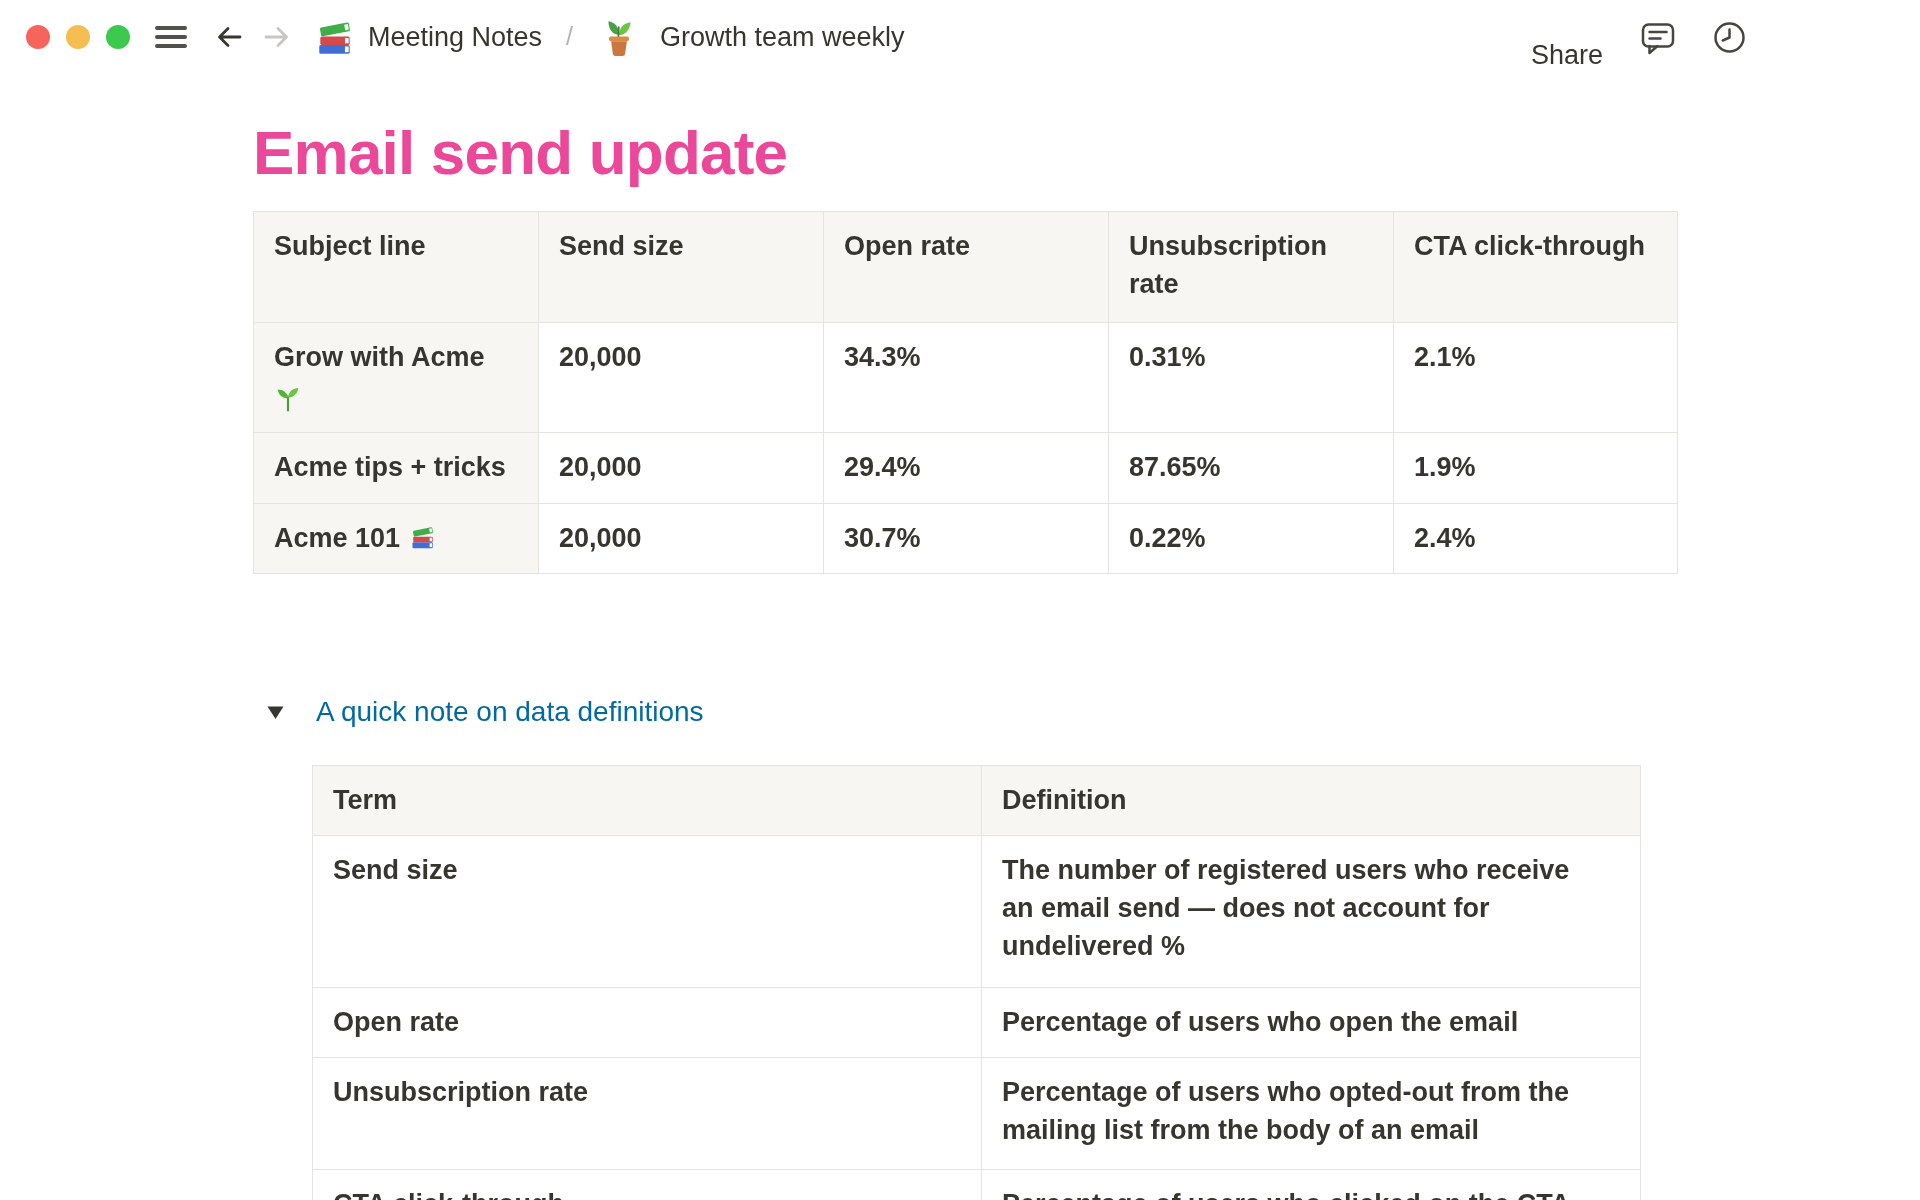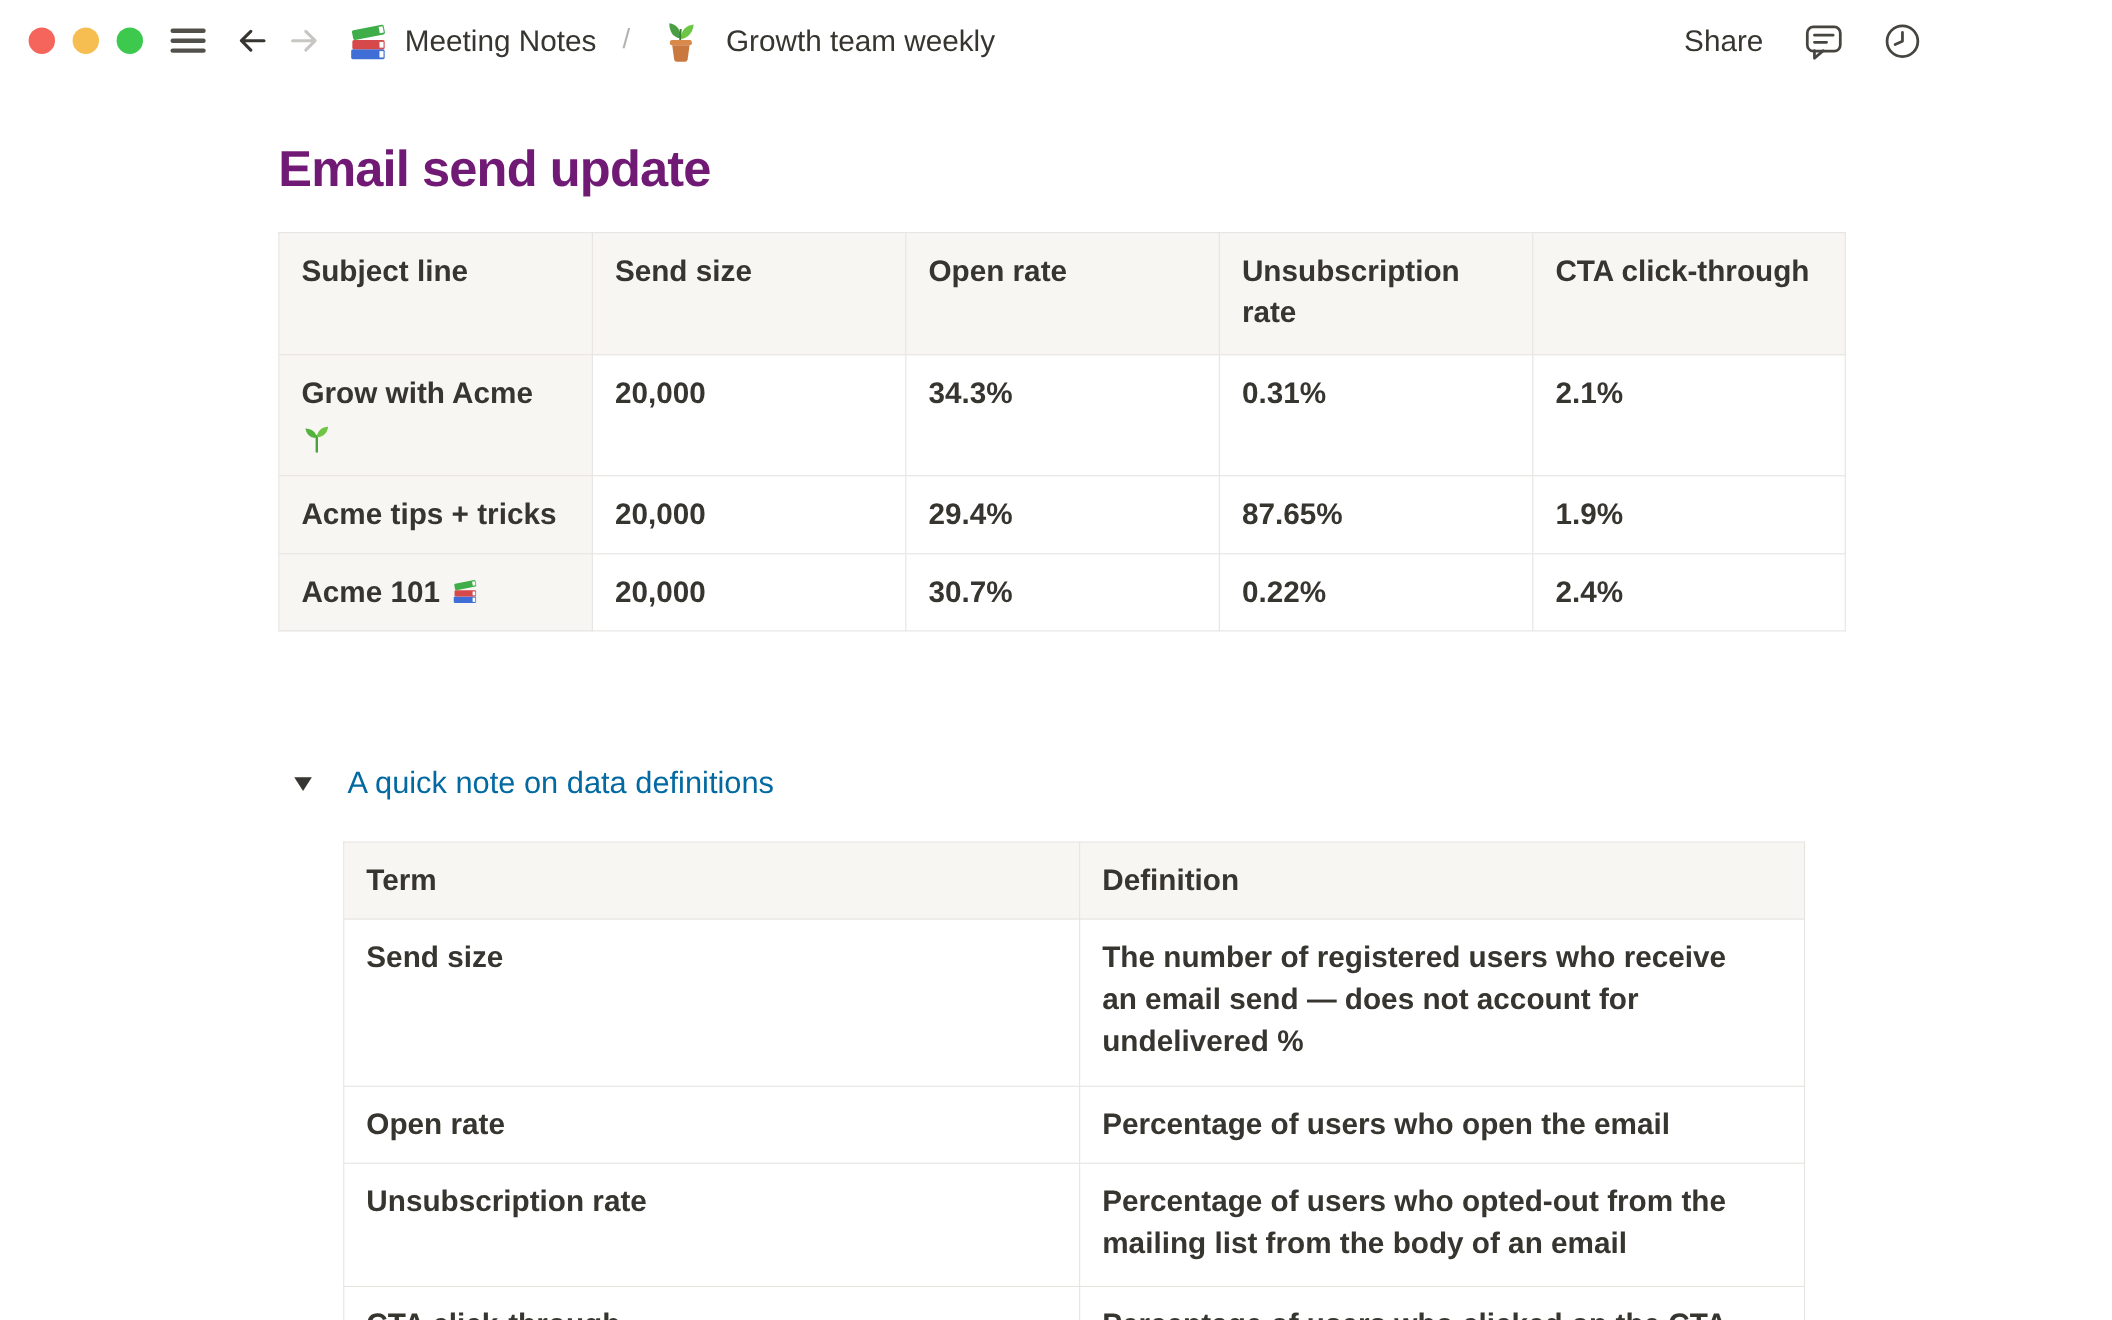--- a/index.html
+++ b/index.html
@@ -20,27 +20,27 @@
   .hamburger span{position:absolute;left:0;width:32px;height:3.5px;border-radius:2px;background:#52504b;}
   .hamburger span:nth-child(1){top:0;}
   .hamburger span:nth-child(2){top:9px;}
   .hamburger span:nth-child(3){top:18px;}
   .navarrow{position:absolute;top:22px;}
   .navarrow.back{left:213px;}
   .navarrow.fwd{left:261px;}
   .crumb-icon{position:absolute;top:16px;}
   .crumb-label{position:absolute;top:21px;font-size:27px;line-height:32px;color:#37352f;white-space:nowrap;cursor:pointer;}
   .crumb-sep{position:absolute;top:22px;font-size:25px;color:#b6b4b0;}
-  .share{position:absolute;left:1531px;top:21px;font-size:27px;line-height:32px;color:#37352f;background:none;border:none;padding:0;font-family:inherit;cursor:pointer;}
+  .share{position:absolute;left:1531px;top:39px;font-size:27px;line-height:32px;color:#37352f;background:none;border:none;padding:0;font-family:inherit;cursor:pointer;}
   .tb-icon{position:absolute;cursor:pointer;}
   .dots3{position:absolute;left:1846px;top:30px;width:40px;height:14px;}
 
   
-  .title{position:absolute;left:253px;top:123px;margin:0;font-size:46px;line-height:60px;
-    font-weight:700;letter-spacing:-0.8px;color:#701a75;}
+  .title{position:absolute;left:253px;top:123px;margin:0;font-size:62px;line-height:60px;
+    font-weight:700;letter-spacing:-0.8px;color:#ec4899;}
 
   
   table{border-collapse:collapse;table-layout:fixed;}
   td,th{border:1px solid #e6e4e1;vertical-align:top;padding:15px 20px;
     font-size:27px;line-height:38px;font-weight:700;text-align:left;color:#37352f;}
   th{background:#f7f6f3;font-weight:700;}
   .email-table{position:absolute;left:253px;top:211px;width:1424px;}
   .email-table td.shaded{background:#f7f6f3;}
   .email-table .narrow span{display:inline-block;max-width:200px;}
   .emoji-line{display:block;height:38px;}

